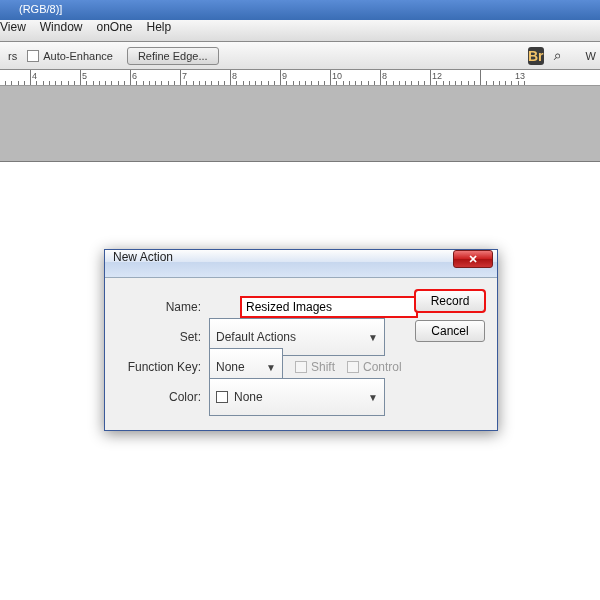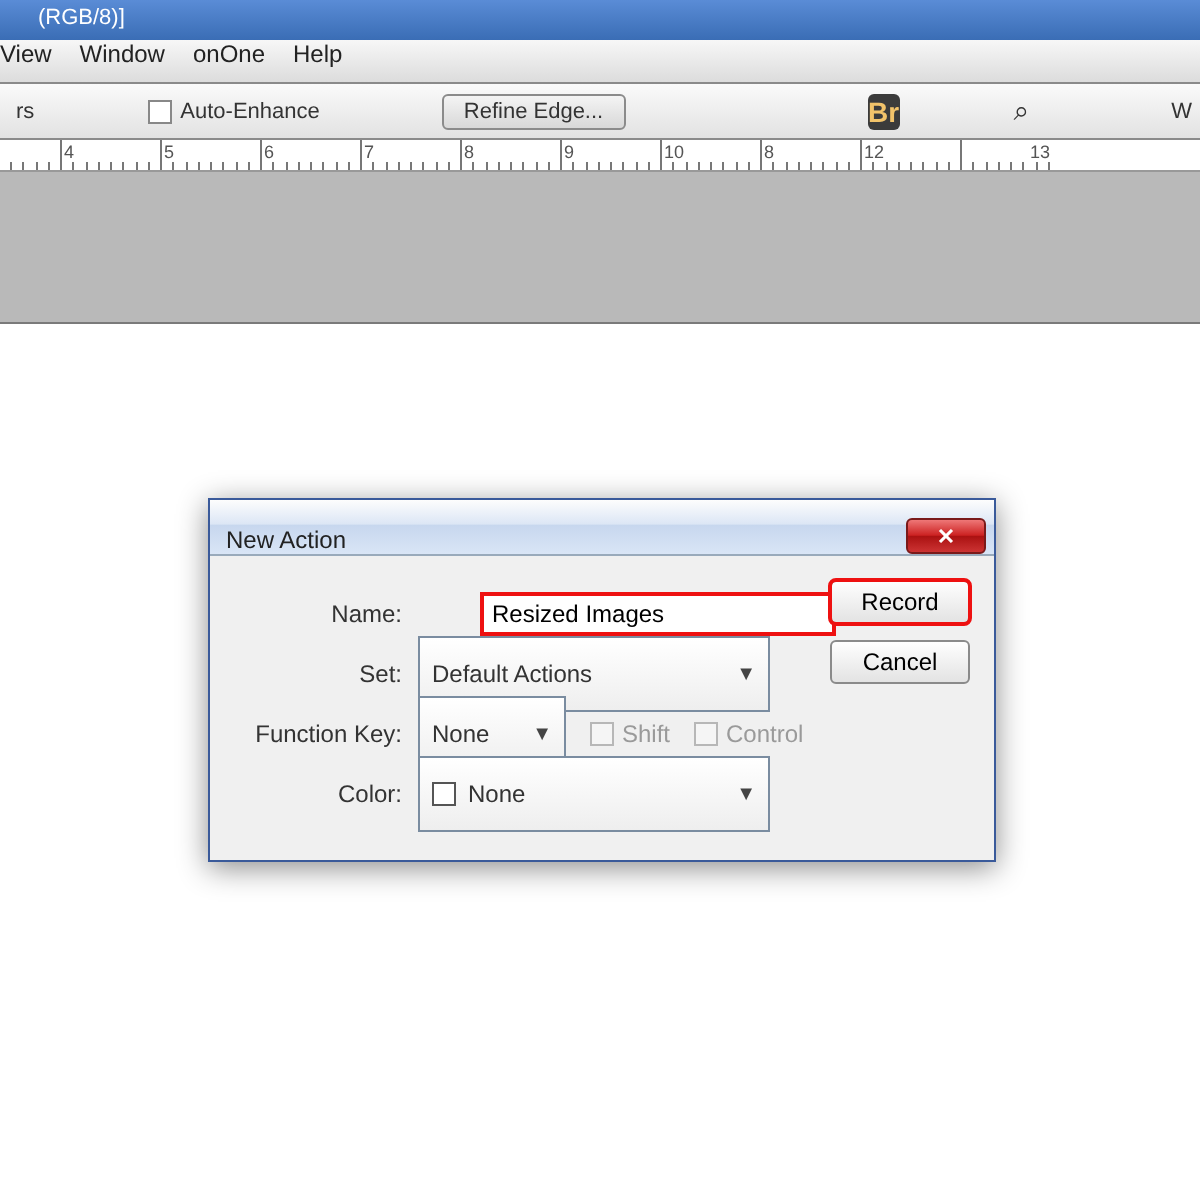--- a/index.html
+++ b/index.html
@@ -4,41 +4,41 @@
 <style>
 * { margin: 0; padding: 0; box-sizing: border-box; font-family: "Segoe UI", Tahoma, Arial, sans-serif; }
 body { width: 600px; height: 600px; overflow: hidden; background: #fff; position: relative; }
 
 
 .ps-titlebar { height: 20px; background: linear-gradient(#5a8cd6, #3a6db5); color: #fff; font-size: 11px; padding-left: 19px; line-height: 18px; }
 
 .menubar { height: 22px; background: linear-gradient(#f7f7f7, #dcdcdc); border-bottom: 1px solid #8a8a8a; display: flex; gap: 14px; font-size: 12px; color: #222; }
 .menubar span { cursor: default; }
 
-.optionsbar { height: 28px; background: linear-gradient(#fafafa, #e2e2e2); border-bottom: 1px solid #8a8a8a; display: flex; align-items: center; padding: 0 4px; font-size: 11px; color: #333; gap: 47px; }
+.optionsbar { height: 28px; background: linear-gradient(#fafafa, #e2e2e2); border-bottom: 1px solid #8a8a8a; display: flex; align-items: center; padding: 0 4px; font-size: 11px; color: #333; }
 .optionsbar .rs { margin-left:4px; }
 .optionsbar .chk { width: 12px; height: 12px; border: 1px solid #888; background: #fff; display:inline-block; margin-right:4px; vertical-align:-2px; }
 .optionsbar .btn { margin-left: 14px; display:inline-flex; align-items:center; padding: 2px 10px; background: linear-gradient(#f4f4f4,#d8d8d8); border: 1px solid #8b8b8b; border-radius: 3px; font-size: 11px; }
 .optionsbar .spacer { flex: 1; }
 .br-icon { width: 16px; height: 18px; background: #3b3b3b; border-radius: 3px; display:flex; align-items:center; justify-content:center; color:#f2c36a; font-size:14px; font-weight:bold; margin-right:4px; }
 .mag { margin-left:6px; color:#333; font-size:14px; }
 .wgt { margin-left: 24px; font-size: 11px; color:#333; }
 
 
 .ruler { height: 16px; background: #fff; border-bottom: 1px solid #999; position: relative; overflow:hidden; }
 .ruler .tick { position:absolute; top:0; width:1px; height:16px; background:#777; }
 .ruler .tick.minor { height: 5px; top: 11px; }
 .ruler .num { position:absolute; top:1px; font-size:9px; color:#555; }
 
 
 .canvas-gap { height: 76px; background: #b9b9b9; border-bottom: 1px solid #7a7a7a; }
 
 
 .dialog { position: absolute; left: 104px; top: 249px; width: 394px; background: #f0f0f0; border: 1px solid #3a5a9a; box-shadow: 0 3px 14px rgba(0,0,0,0.45); }
-.dlg-titlebar { height: 28px; background: linear-gradient(#fdfdfd, #dce6f5 45%, #c7d7ee 46%, #d9e5f6); border-bottom: 1px solid #9ab; display:flex; align-items:flex-end; padding: 0 4px 0 8px; font-size: 12px; color: #222; }
+.dlg-titlebar { height: 28px; background: linear-gradient(#fdfdfd, #dce6f5 45%, #c7d7ee 46%, #d9e5f6); border-bottom: 1px solid #9ab; display:flex; align-items:flex-start; padding: 0 4px 0 8px; font-size: 12px; color: #222; }
 .dlg-titlebar .title { flex:1; }
 .close-btn { width: 40px; height: 18px; background: linear-gradient(#e77, #c22 48%, #a11 50%, #c33); border: 1px solid #7a1a1a; border-radius: 3px; display:flex; align-items:center; justify-content:center; color:#fff; font-size: 11px; font-weight:bold; cursor: pointer; }
 
 .dlg-body { padding: 14px 12px 18px 12px; }
 .row { display:flex; align-items:center; height: 30px; font-size: 12px; color: #333; }
 .row .label { width: 92px; text-align: right; padding-right: 8px; }
 .textin { height: 20px; border: 1px solid #7a8ca0; background:#fff; font-size:12px; padding: 0 4px; margin-left: 32px; }
 .name-in { width: 176px; }
 .select { height: 38px; width: 176px; border: 1px solid #7a8ca0; background: linear-gradient(#fff,#eee); display:flex; align-items:center; padding: 0 6px; font-size:12px; position:relative; }
 .select .caret { position:absolute; right:6px; font-size:10px; color:#444; }

